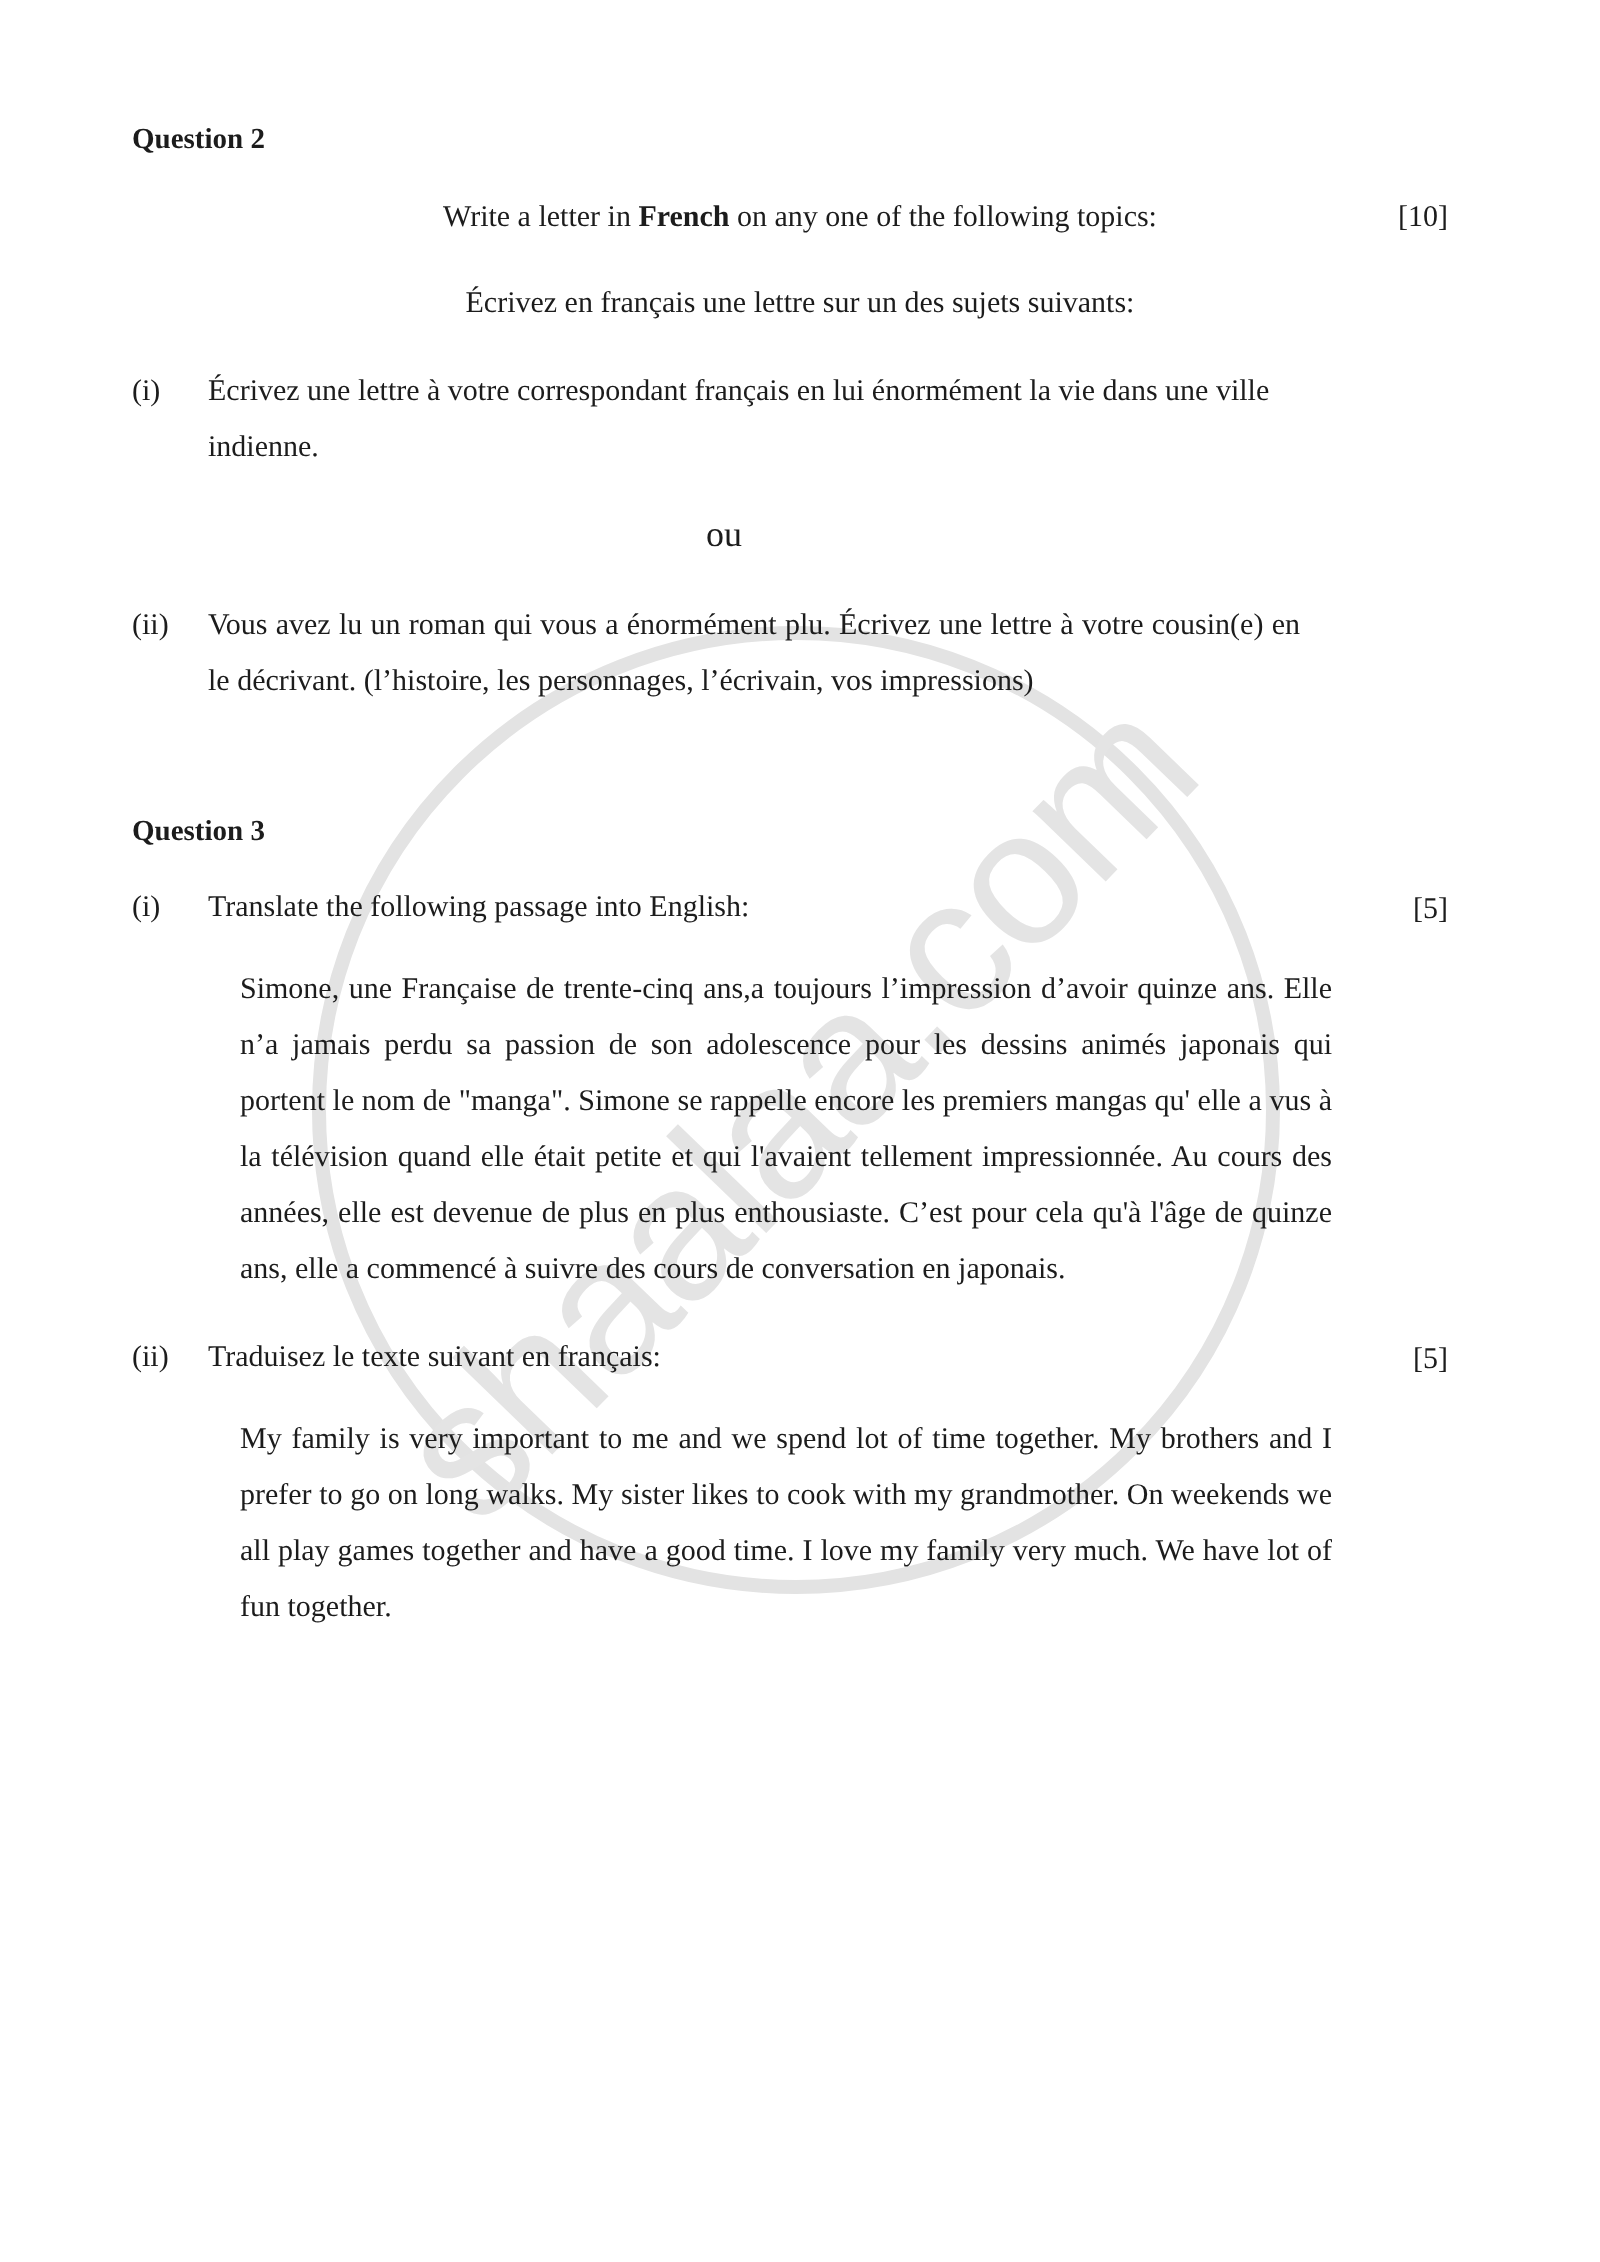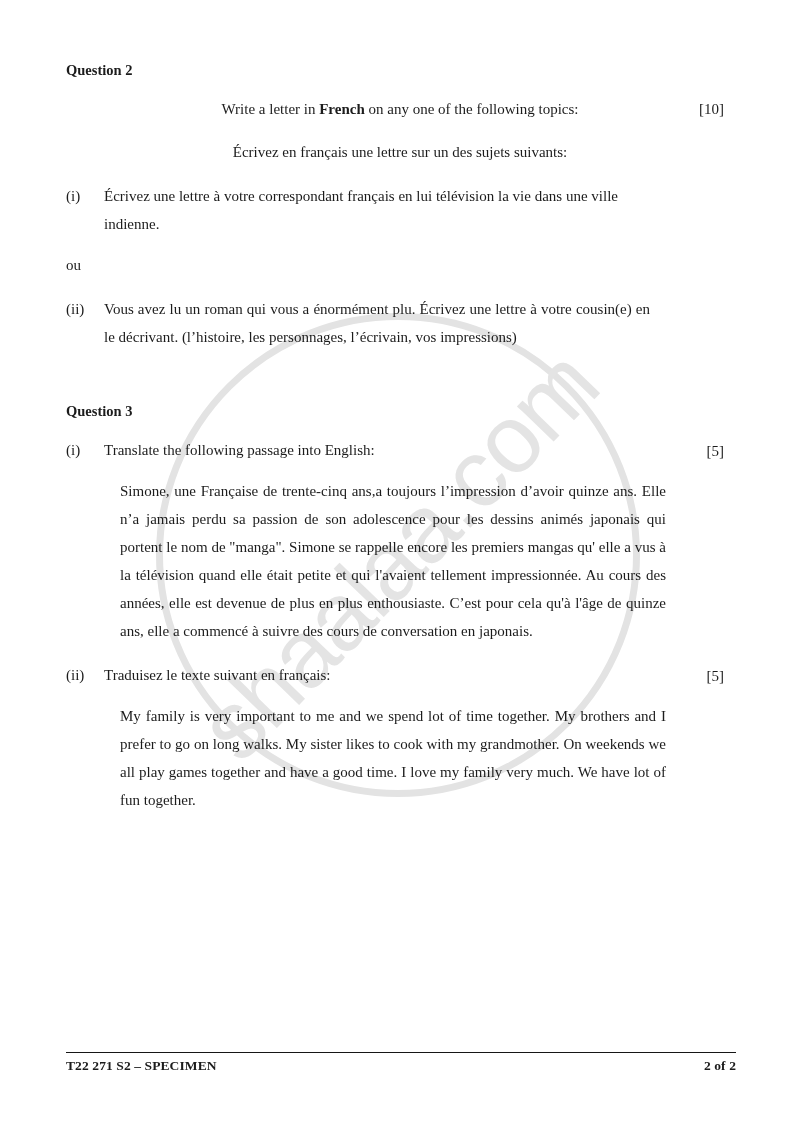--- a/index.html
+++ b/index.html
@@ -145,22 +145,22 @@
   .passage p {
     margin: 16px;
     width: 546px;
     font-size: 15px;
     line-height: 1.87;
     text-align: justify;
     text-justify: inter-word;
   }
 
   .centered-ou {
-    text-align: left;
-    font-size: 15px;
+    text-align: center;
+    font-size: 18px;
     line-height: 1.4;
     margin: 0 0 20px 0;
     width: 592px;
   }
 
   .gap-lg { height: 36px; }
 
   
   .footer {
     position: absolute;
@@ -208,21 +208,21 @@
 
     <div class="lead">
       <span>Write a letter in </span><b>French</b><span> on any one of the following topics:</span>
       <span class="marks">[10]</span>
     </div>
 
     <div class="lead">Écrivez en français une lettre sur un des sujets suivants:</div>
 
     <div class="item">
       <span class="marker">(i)</span>
-      <div class="body plain">Écrivez une lettre à votre correspondant français en lui télévision la vie dans une ville indienne.</div>
+      <div class="body plain">Écrivez une lettre à votre correspondant français en lui énormément la vie dans une ville indienne.</div>
     </div>
 
     <div class="centered-ou">ou</div>
 
     <div class="item">
       <span class="marker">(ii)</span>
       <div class="body">Vous avez lu un roman qui vous a énormément plu. Écrivez une lettre à votre cousin(e) en le décrivant. (l’histoire, les personnages, l’écrivain, vos impressions)</div>
     </div>
 
     <div class="gap-lg"></div>
@@ -246,21 +246,14 @@
     </div>
 
     <div class="sub-line">Traduisez le texte suivant en français:</div>
 
     <div class="passage">
       <p>My family is very important to me and we spend lot of time together. My brothers and I prefer to go on long walks. My sister likes to cook with my grandmother. On weekends we all play games together and have a good time. I love my family very much. We have lot of fun together.</p>
     </div>
 
   </div>
 
-  <div class="footer">
-    <div class="rule"></div>
-    <div class="frow">
-      <span>T22 271 S2 – SPECIMEN</span>
-      <span>2 of 2</span>
-    </div>
-  </div>
 
 </div>
 
 </body></html>

